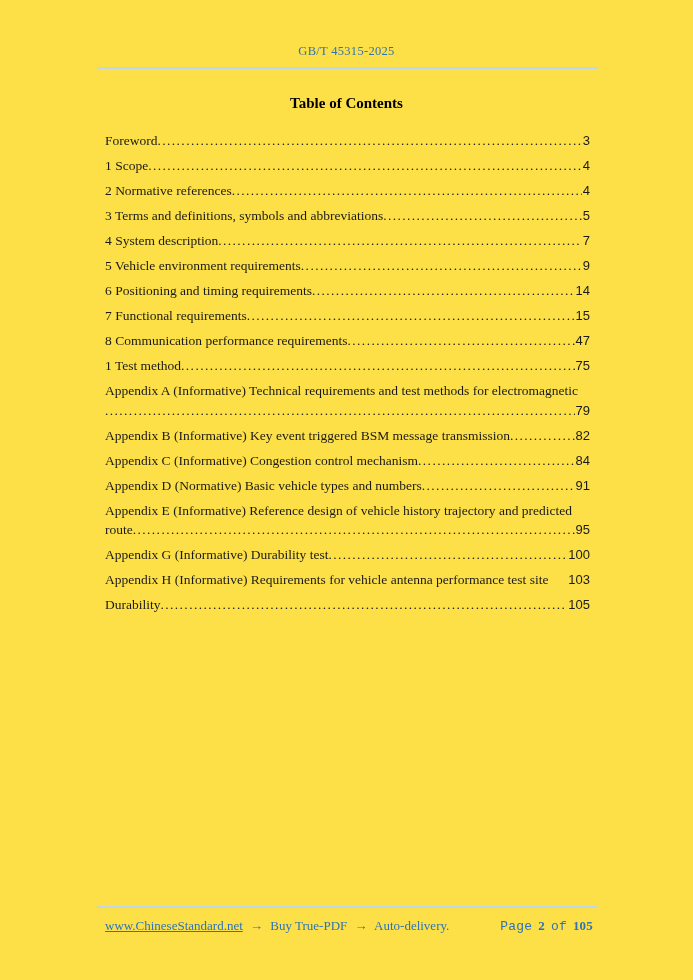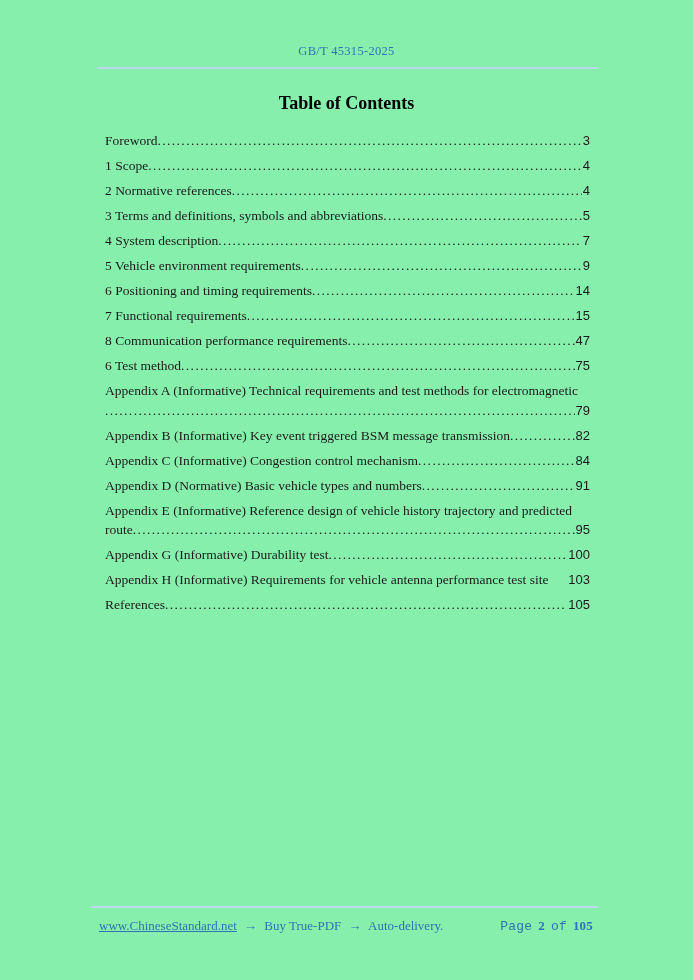--- a/index.html
+++ b/index.html
@@ -1,20 +1,20 @@
 <!DOCTYPE html>
 <html><head>
 <meta charset="utf-8">
 <style>
   html, body { margin: 0; padding: 0; background: #ffffff; }
   .page {
     position: relative;
     width: 693px;
     height: 980px;
-    background: #86efac;
+    background: #fde047;
     font-family: "Liberation Serif", serif;
     color: #1a1a1a;
     overflow: hidden;
   }
 
   
   .header-doc {
     margin-top: 44px;
     text-align: center;
     font-size: 12.5px;
@@ -25,21 +25,21 @@
   .header-rule {
     margin: 9px 95px 0 97px;
     height: 2px;
     background: #BDD7EE;
   }
 
   
   .doc-title {
     margin-top: 24px;
     text-align: center;
-    font-size: 18px;
+    font-size: 15px;
     line-height: 20px;
     font-weight: bold;
     color: #000000;
   }
 
   
   .toc {
     margin: 18px 103px 0 105px;
     font-size: 13.5px;
     line-height: 19.5px;
@@ -68,21 +68,21 @@
     font-family: "Liberation Sans", sans-serif;
     font-size: 13px;
     padding-left: 1px;
     color: #1a1a1a;
   }
 
   
   .footer {
     position: absolute;
     top: 906px;
-    left: 91px;
+    left: 97px;
     right: 95px;
     text-align: right;
   }
   .footer-rule { height: 2px; background: #BDD7EE; }
   .footer-row {
     margin-top: 10px;
     display: flex;
     justify-content: space-between;
     align-items: baseline;
     padding: 0 0 0 8px;
@@ -178,21 +178,21 @@
     <div class="toc-entry">
       <div class="toc-final">
         <span class="toc-text">8 Communication performance requirements</span>
         <span class="toc-leader"></span>
         <span class="toc-page">47</span>
       </div>
     </div>
 
     <div class="toc-entry">
       <div class="toc-final">
-        <span class="toc-text">6 Test method</span>
+        <span class="toc-text">1 Test method</span>
         <span class="toc-leader"></span>
         <span class="toc-page">75</span>
       </div>
     </div>
 
     <div class="toc-entry">
         <div class="toc-preline">Appendix A (Informative) Technical requirements and test methods for electromagnetic</div>
       <div class="toc-final">
         <span class="toc-leader"></span>
         <span class="toc-page">79</span>
@@ -244,21 +244,21 @@
     <div class="toc-entry">
       <div class="toc-final">
         <span class="toc-text">Appendix H (Informative) Requirements for vehicle antenna performance test site</span>
         <span class="toc-leader no-dots"></span>
         <span class="toc-page">103</span>
       </div>
     </div>
 
     <div class="toc-entry">
       <div class="toc-final">
-        <span class="toc-text">References </span>
+        <span class="toc-text">Durability </span>
         <span class="toc-leader"></span>
         <span class="toc-page">105</span>
       </div>
     </div>
   </div>
 
   <div class="footer">
     <div class="footer-rule"></div>
     <div class="footer-row">
       <div class="footer-left">

